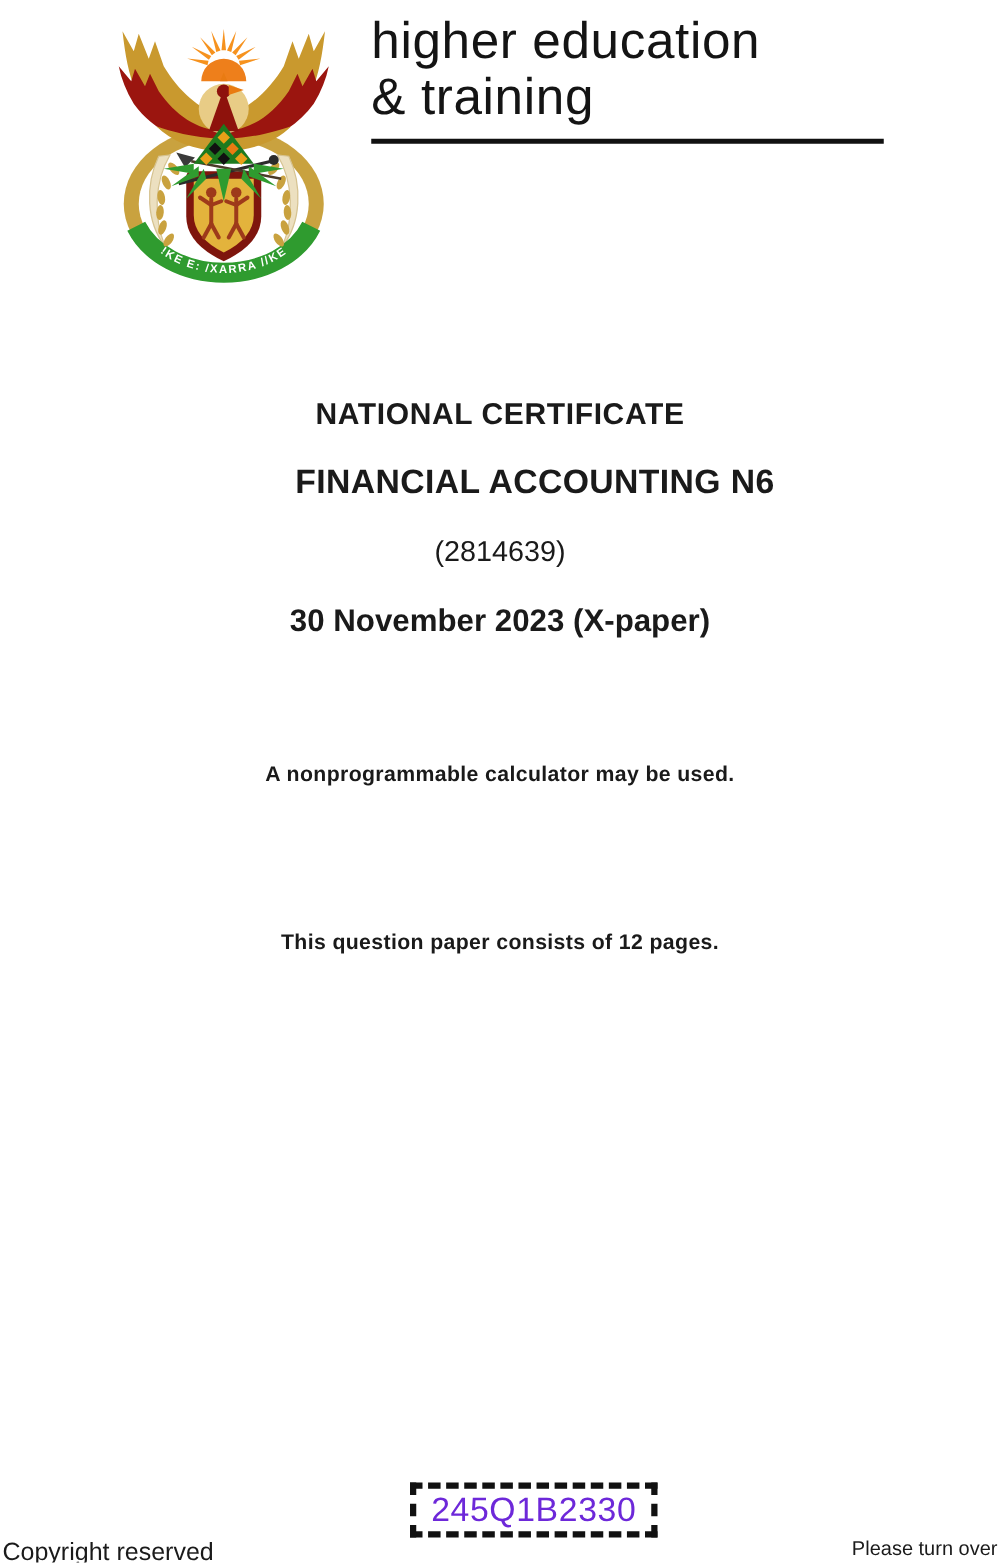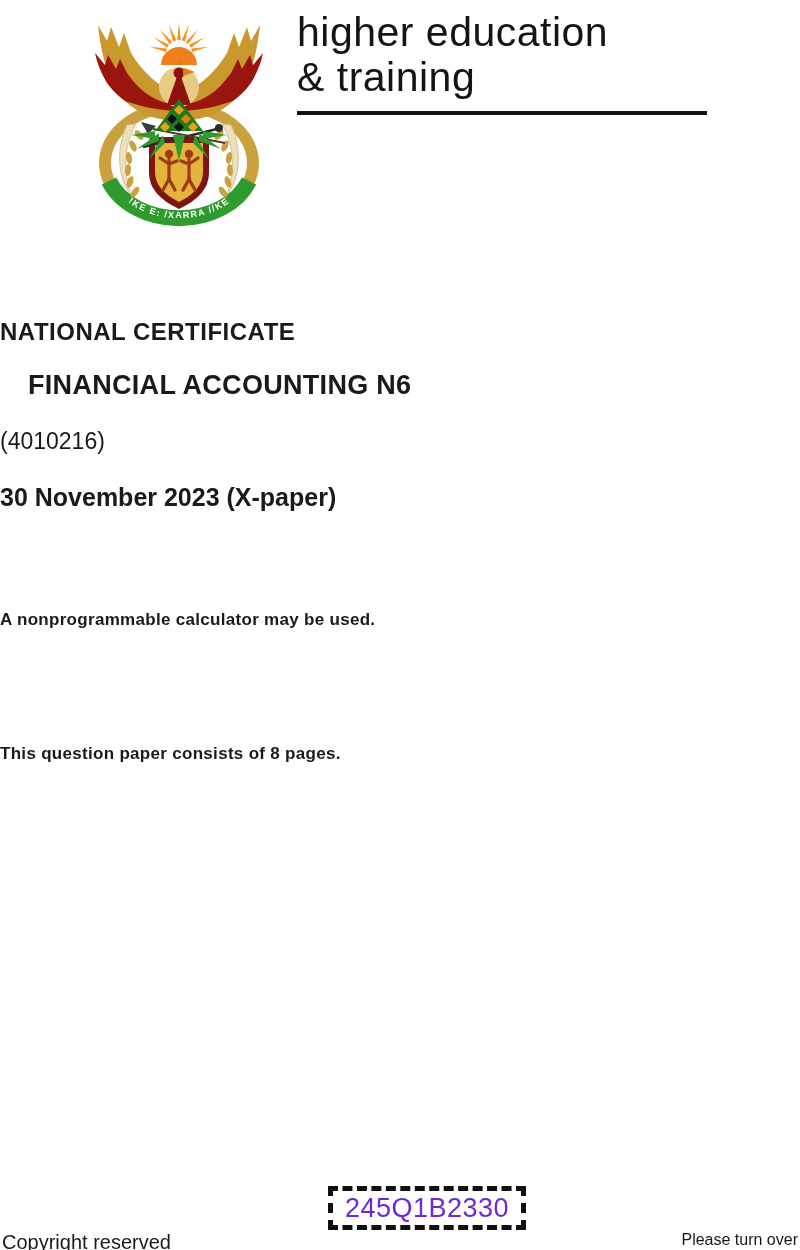--- a/index.html
+++ b/index.html
@@ -40,20 +40,21 @@
     white-space: nowrap;
   }
   .dept-country {
     font-weight: bold;
     font-size: 24px;
     letter-spacing: 0.2px;
   }
   
   .centered {
     position: absolute; left: 0; width: 800px;
+    text-align: center;
     white-space: nowrap;
   }
   .cert-title    { top: 318px; font-size: 24px; font-weight: bold; letter-spacing: 0.5px; }
   .subject-title { top: 370px; font-size: 27px; font-weight: bold; letter-spacing: 0.3px; margin-left: 28px; }
   .subject-code  { top: 428px; font-size: 23px; font-weight: normal; }
   .datetime      { top: 482px; font-size: 25px; font-weight: bold; line-height: 31px; }
   .calc-note     { top: 610px; font-size: 17px; font-weight: bold; letter-spacing: 0.3px; }
   .pages-note    { top: 744px; font-size: 17px; font-weight: bold; letter-spacing: 0.3px; }
   
   .paper-code-box {
@@ -193,28 +194,28 @@
   <div class="brand">
     <div>higher education</div>
     <div>&amp; training</div>
   </div>
 
   <div class="header-divider"></div>
 
 
   <div class="centered cert-title">NATIONAL CERTIFICATE</div>
   <div class="centered subject-title">FINANCIAL ACCOUNTING N6</div>
-  <div class="centered subject-code">(4010216)</div>
+  <div class="centered subject-code">(2814639)</div>
 
   <div class="centered datetime">
     <div>30 November 2023 (X-paper)</div>
   </div>
 
   <div class="centered calc-note">A nonprogrammable calculator may be used.</div>
-  <div class="centered pages-note">This question paper consists of 8 pages.</div>
+  <div class="centered pages-note">This question paper consists of 12 pages.</div>
 
   <div class="paper-code-box">
     <span>245Q1B2330</span>
   </div>
   <div class="copyright">Copyright reserved</div>
   <div class="turn-over">Please turn over</div>
 
 </div>
 
 </body></html>

